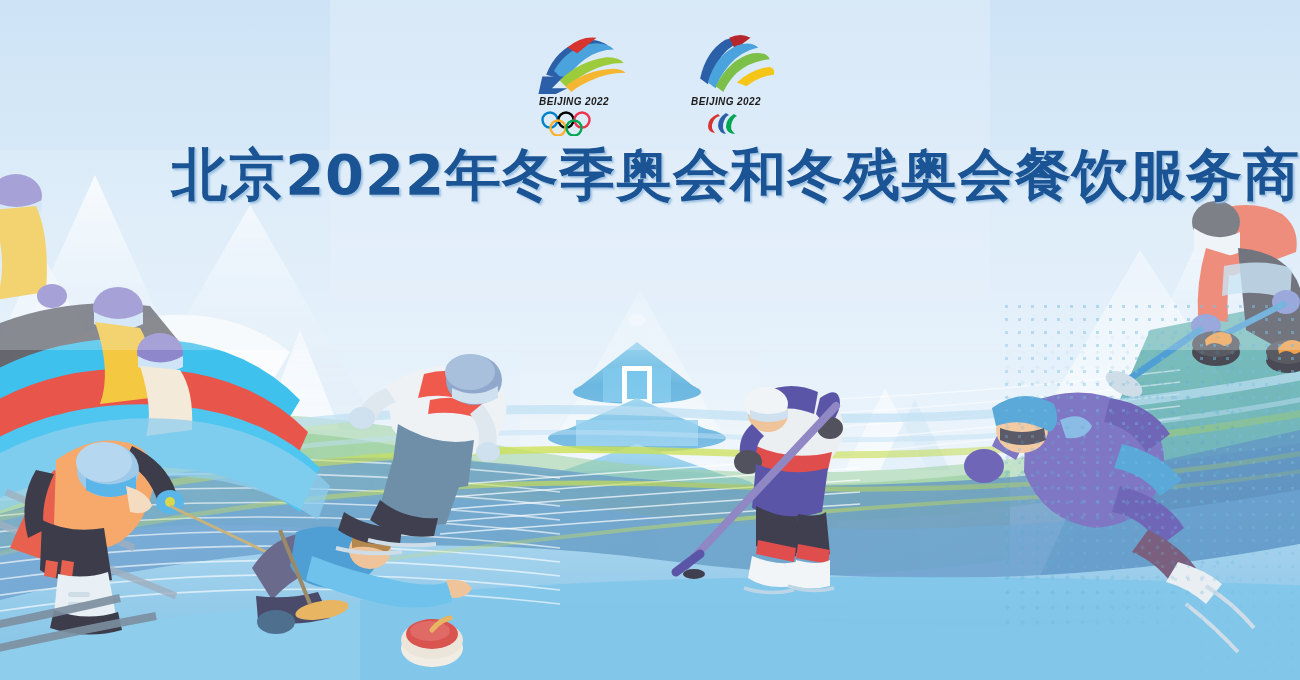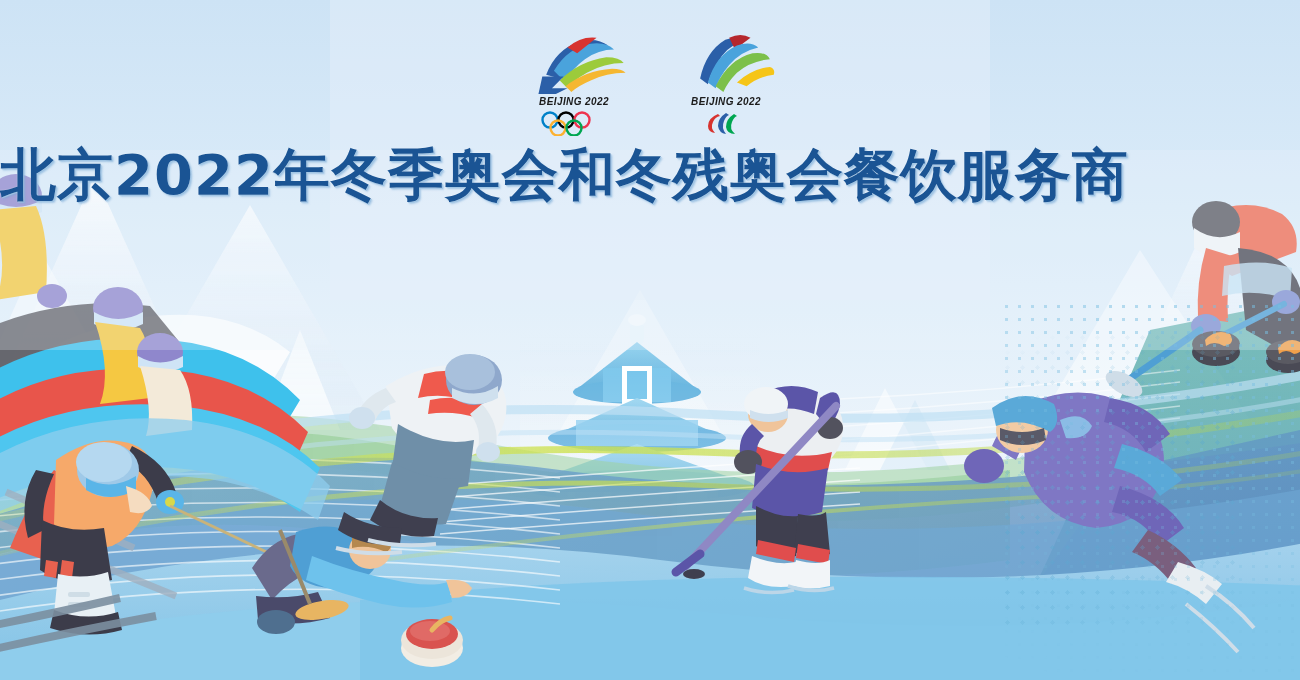--- a/index.html
+++ b/index.html
@@ -26,21 +26,21 @@
   .logo-mark{ height:62px; display:block; }
   .logo-word{
     font-size:10px; font-weight:bold; font-style:italic;
     letter-spacing:.4px; color:#1b1b1b; margin-top:2px;
     font-family:"Liberation Sans",sans-serif;
   }
   .logo-sub{ margin-top:3px; height:26px; display:block; }
 
   #page-title{
     position:absolute; top:146px; left:0; right:0;
-    text-align:left; z-index:45;
+    text-align:right; z-index:45;
     font-size:56px; line-height:1.05; font-weight:bold;
     color:#1a5494; letter-spacing:1px;
     font-family:"DejaVu Sans","Liberation Sans",sans-serif;
     text-shadow:
       0 0 1px rgba(255,255,255,.85),
       1px 1px 0 rgba(150,192,226,.85),
       2px 2px 2px rgba(120,170,214,.55);
     white-space:nowrap;
   }
 

